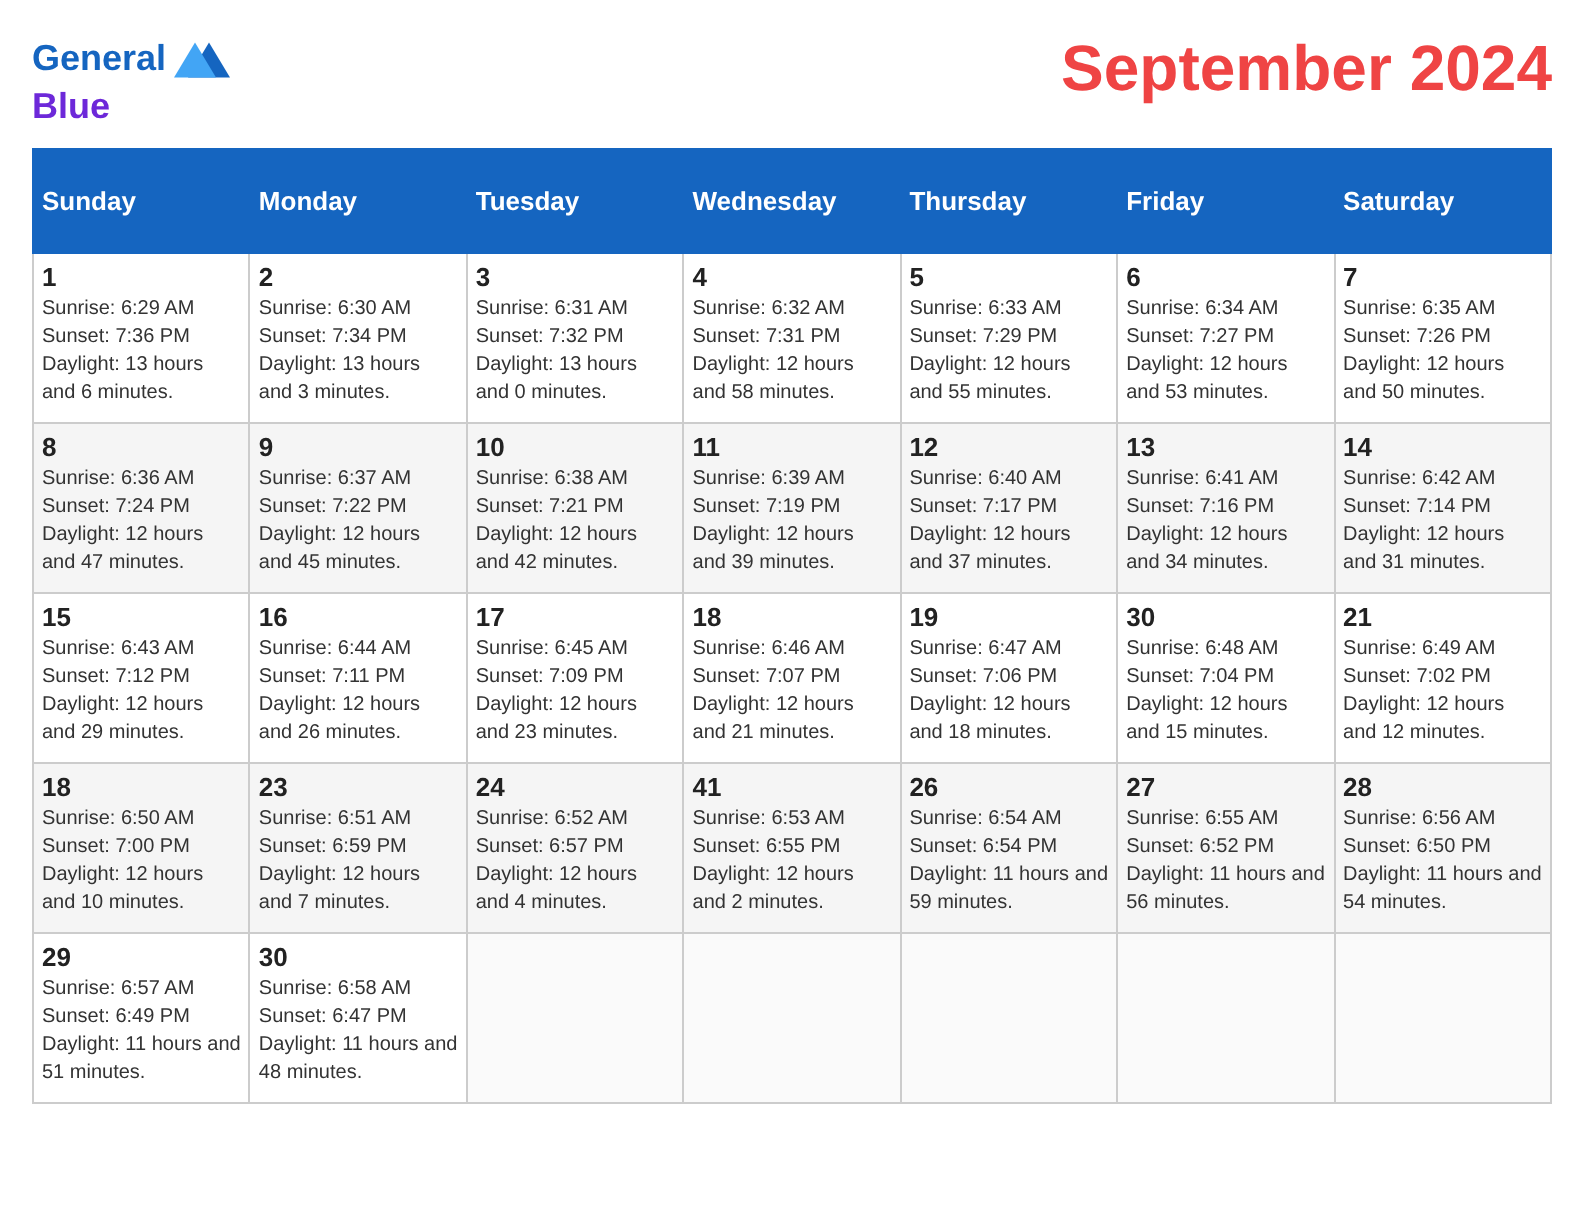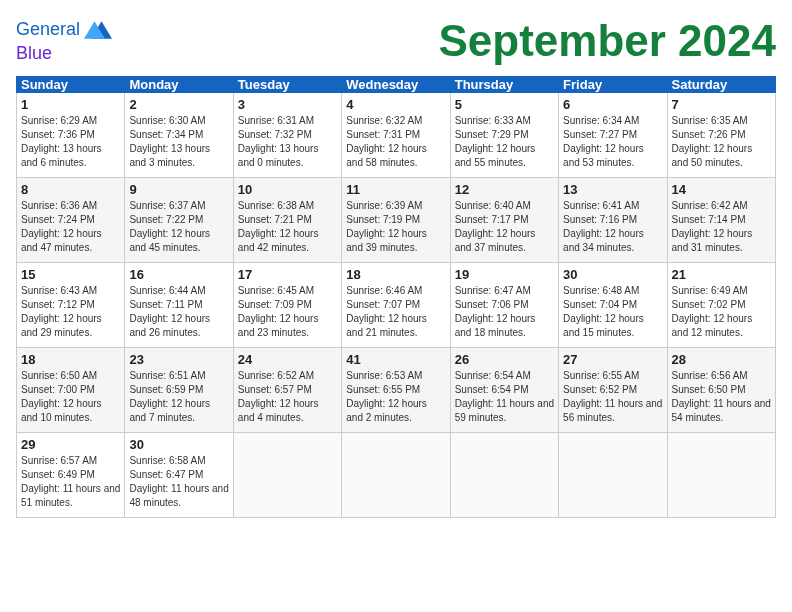--- a/index.html
+++ b/index.html
@@ -15,55 +15,55 @@
       align-items: flex-start;
       justify-content: space-between;
       margin-bottom: 10px;
     }
     .logo {
       display: flex;
       align-items: center;
     }
     .logo-text {
       font-size: 18px;
-      font-weight: normal;
+      font-weight: bold;
       color: #333;
       line-height: 1.1;
     }
     .logo-text span {
       color: #1565c0;
     }
     .logo-icon {
       width: 28px;
       height: 28px;
       margin-left: 4px;
     }
     .title-block {
       text-align: right;
     }
     .month-year {
-      font-size: 44px;
-      font-weight: bold;
-      color: #15803d;
+      font-size: 32px;
+      font-weight: bold;
+      color: #ef4444;
     }
     .location {
       font-size: 15px;
       color: #444;
     }
     table {
       width: 100%;
       border-collapse: collapse;
       table-layout: fixed;
     }
     thead tr th {
       background: #1565c0;
       color: #fff;
       font-size: 13px;
       font-weight: bold;
-      padding: 0 4px;
+      padding: 18px 4px;
       text-align: left;
       border: 1px solid #1565c0;
     }
     tbody tr td {
       border: 1px solid #ccc;
       vertical-align: top;
       padding: 4px 4px;
       font-size: 10.5px;
       color: #333;
       background: #fff;

